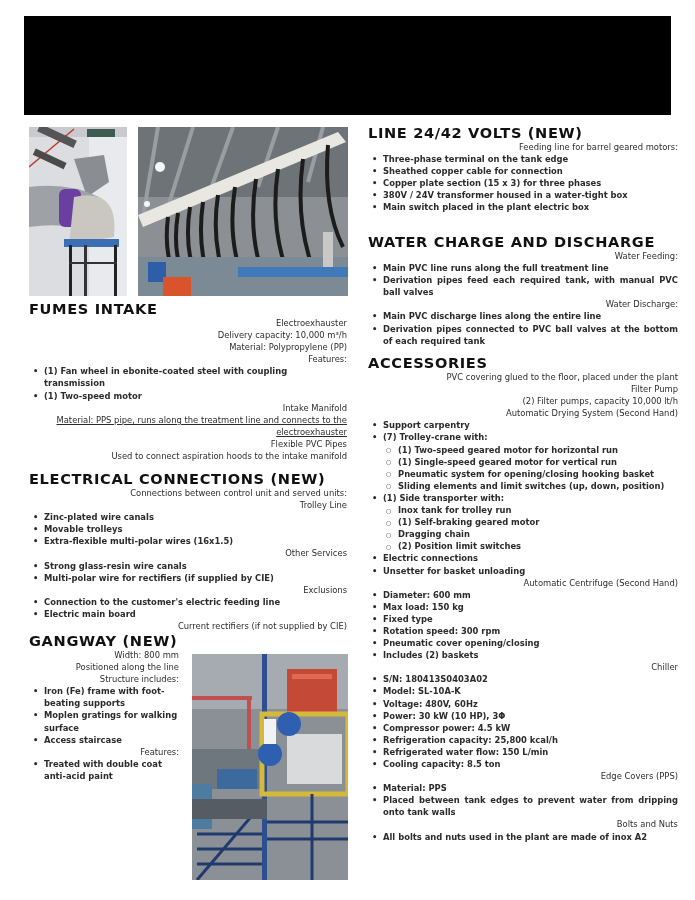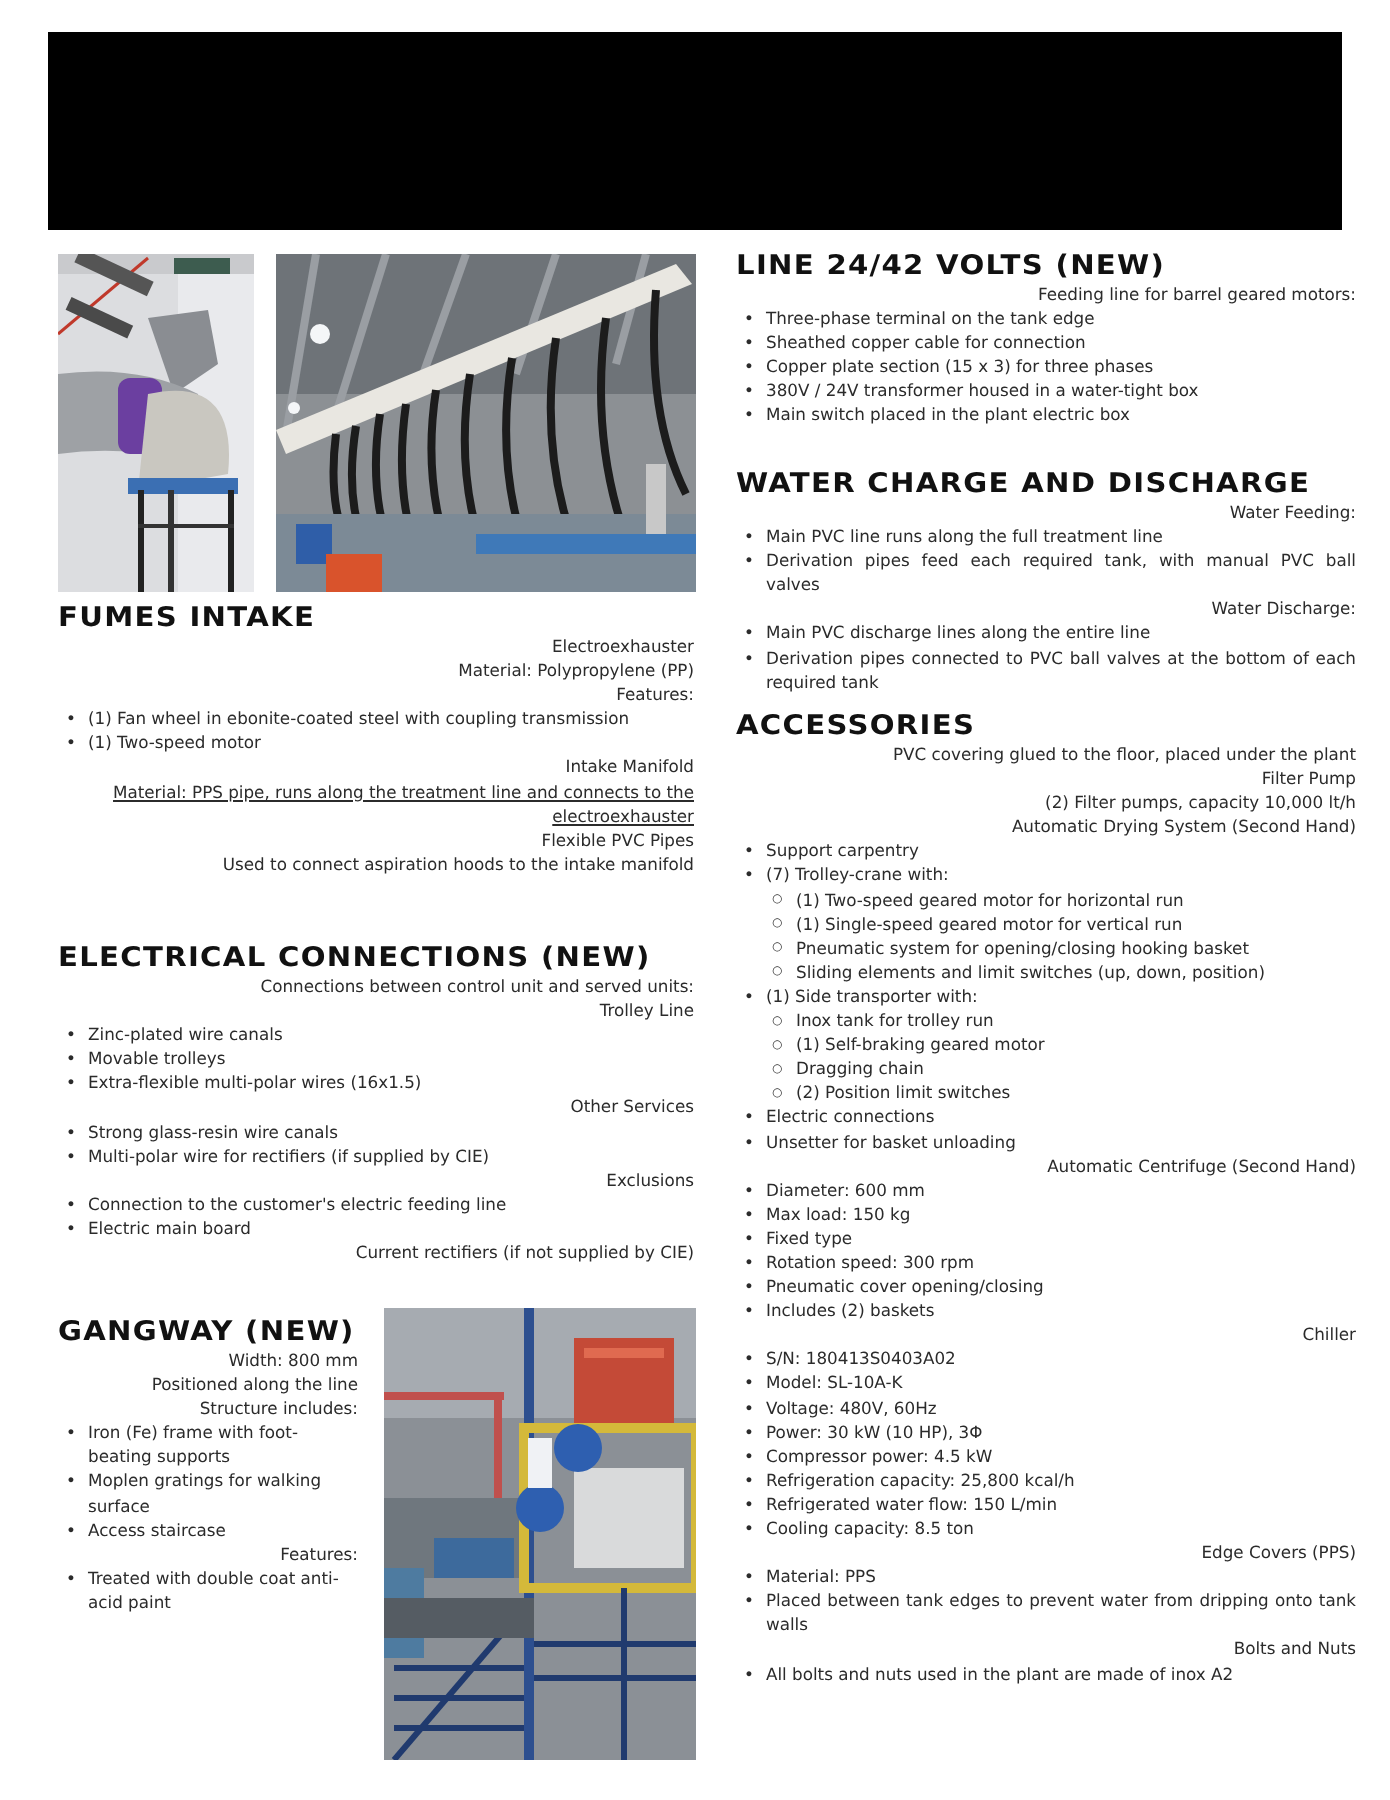--- a/index.html
+++ b/index.html
@@ -6,21 +6,21 @@
   body { width:695px; height:900px; position:relative; overflow:hidden;
          font-family:"DejaVu Sans", sans-serif; color:#2b2b2b; }
   .banner { position:absolute; left:24px; top:16px; width:647px; height:99px; background:#000; }
   .photo { position:absolute; overflow:hidden; }
   .h { font-family:"DejaVu Sans", sans-serif; font-weight:bold; font-size:13.5px; letter-spacing:0.6px;
        color:#111; margin:0; line-height:15px; white-space:nowrap; transform:scaleX(1.08); transform-origin:left; }
   .sec { position:absolute; font-size:8.4px; line-height:12.1px; }
   .sec p { margin:0;text-align:right; }
   .ind { padding-left:4px; }
   ul { margin:0; padding:0; list-style:none; }
-  ul > li { position:relative; padding-left:15px; }
+  ul > li { position:relative; padding-left:15px;font-weight:bold; }
   ul > li::before { content:"•"; position:absolute; left:4px; top:0; }
   ul.sub > li { padding-left:15px; }
   ul.sub > li::before { content:"○"; font-size:6px; left:3px; top:0.5px; }
   .just { text-align:justify; }
 </style>
 </head>
 <body>
 
 <div class="banner"></div>
 
@@ -105,20 +105,21 @@
       <line x1="75" y1="185" x2="156" y2="185"></line>
       <line x1="120" y1="140" x2="120" y2="226"></line>
     </g>
     <rect x="0" y="145" width="75" height="20" fill="#555c63"></rect>
   </svg>
 </div>
 
 <div class="sec" style="left:29px;top:302px;width:318px;">
   <h2 class="h">FUMES INTAKE</h2>
   <p>Electroexhauster</p>
+  <p class="ind">Delivery capacity: 10,000 m³/h</p>
   <p class="ind">Material: Polypropylene (PP)</p>
   <p class="ind">Features:</p>
   <ul>
     <li>(1) Fan wheel in ebonite-coated steel with coupling transmission</li>
     <li>(1) Two-speed motor</li>
   </ul>
   <p>Intake Manifold</p>
   <p class="ind" style="padding-left:4px;text-indent:0;text-decoration:underline;">Material: PPS pipe, runs along the treatment line and connects to the electroexhauster</p>
   <p>Flexible PVC Pipes</p>
   <p class="ind">Used to connect aspiration hoods to the intake manifold</p>
@@ -139,21 +140,21 @@
     <li>Multi-polar wire for rectifiers (if supplied by CIE)</li>
   </ul>
   <p>Exclusions</p>
   <ul>
     <li>Connection to the customer's electric feeding line</li>
     <li>Electric main board</li>
   </ul>
   <p>Current rectifiers (if not supplied by CIE)</p>
 </div>
 
-<div class="sec" style="left:29px;top:659px;width:150px;">
+<div class="sec" style="left:29px;top:634px;width:150px;">
   <h2 class="h">GANGWAY (NEW)</h2>
   <p>Width: 800 mm</p>
   <p class="ind">Positioned along the line</p>
   <p>Structure includes:</p>
   <ul>
     <li>Iron (Fe) frame with foot-beating supports</li>
     <li>Moplen gratings for walking surface</li>
     <li>Access staircase</li>
   </ul>
   <p>Features:</p>

